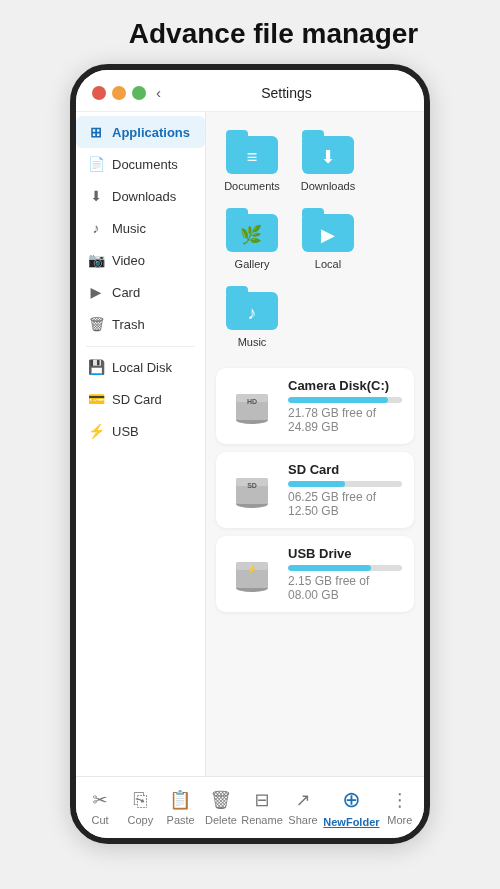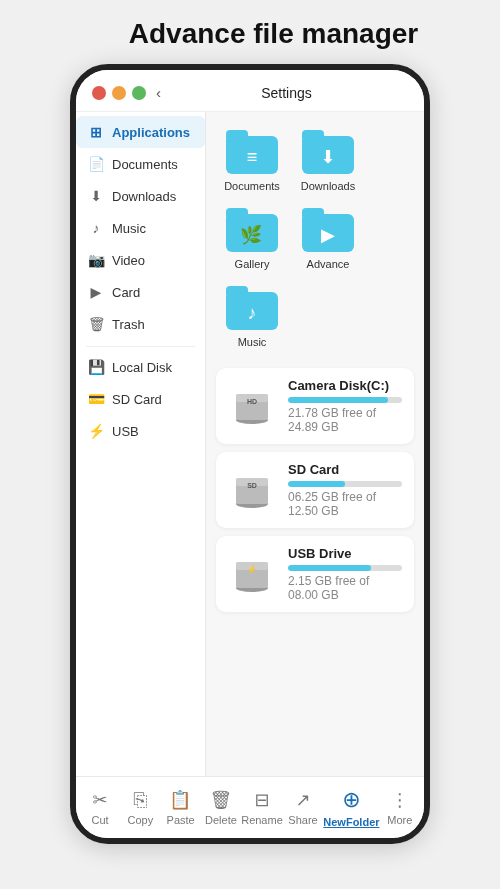--- a/index.html
+++ b/index.html
@@ -372,21 +372,21 @@
           </div>
           <span class="folder-label">Gallery</span>
         </div>
 
         <div class="folder-item">
           <div class="folder-icon">
             <div class="folder-tab"></div>
             <div class="folder-body"></div>
             <span class="folder-icon-symbol">▶</span>
           </div>
-          <span class="folder-label">Advance</span>
+          <span class="folder-label">Local</span>
         </div>
 
         <div class="folder-item">
           <div class="folder-icon">
             <div class="folder-tab"></div>
             <div class="folder-body"></div>
             <span class="folder-icon-symbol">♪</span>
           </div>
           <span class="folder-label">Music</span>
         </div>

